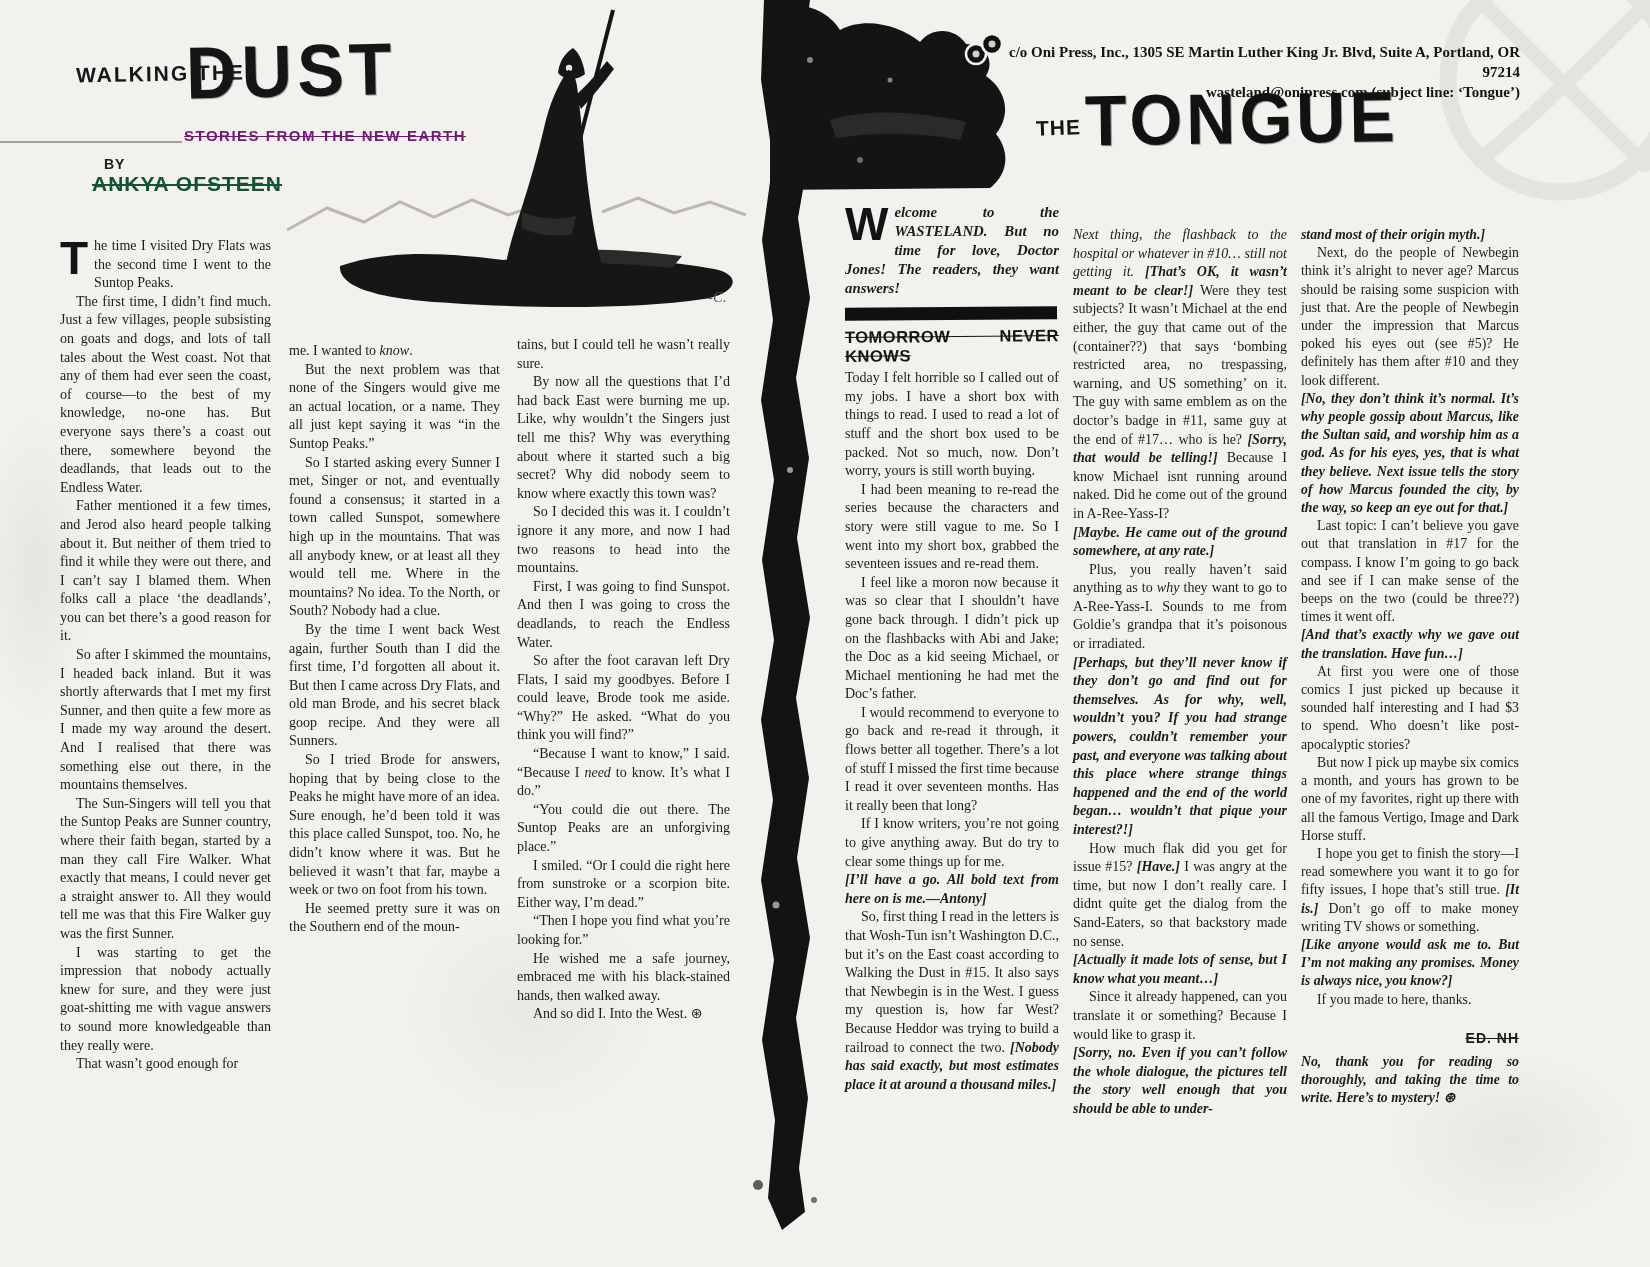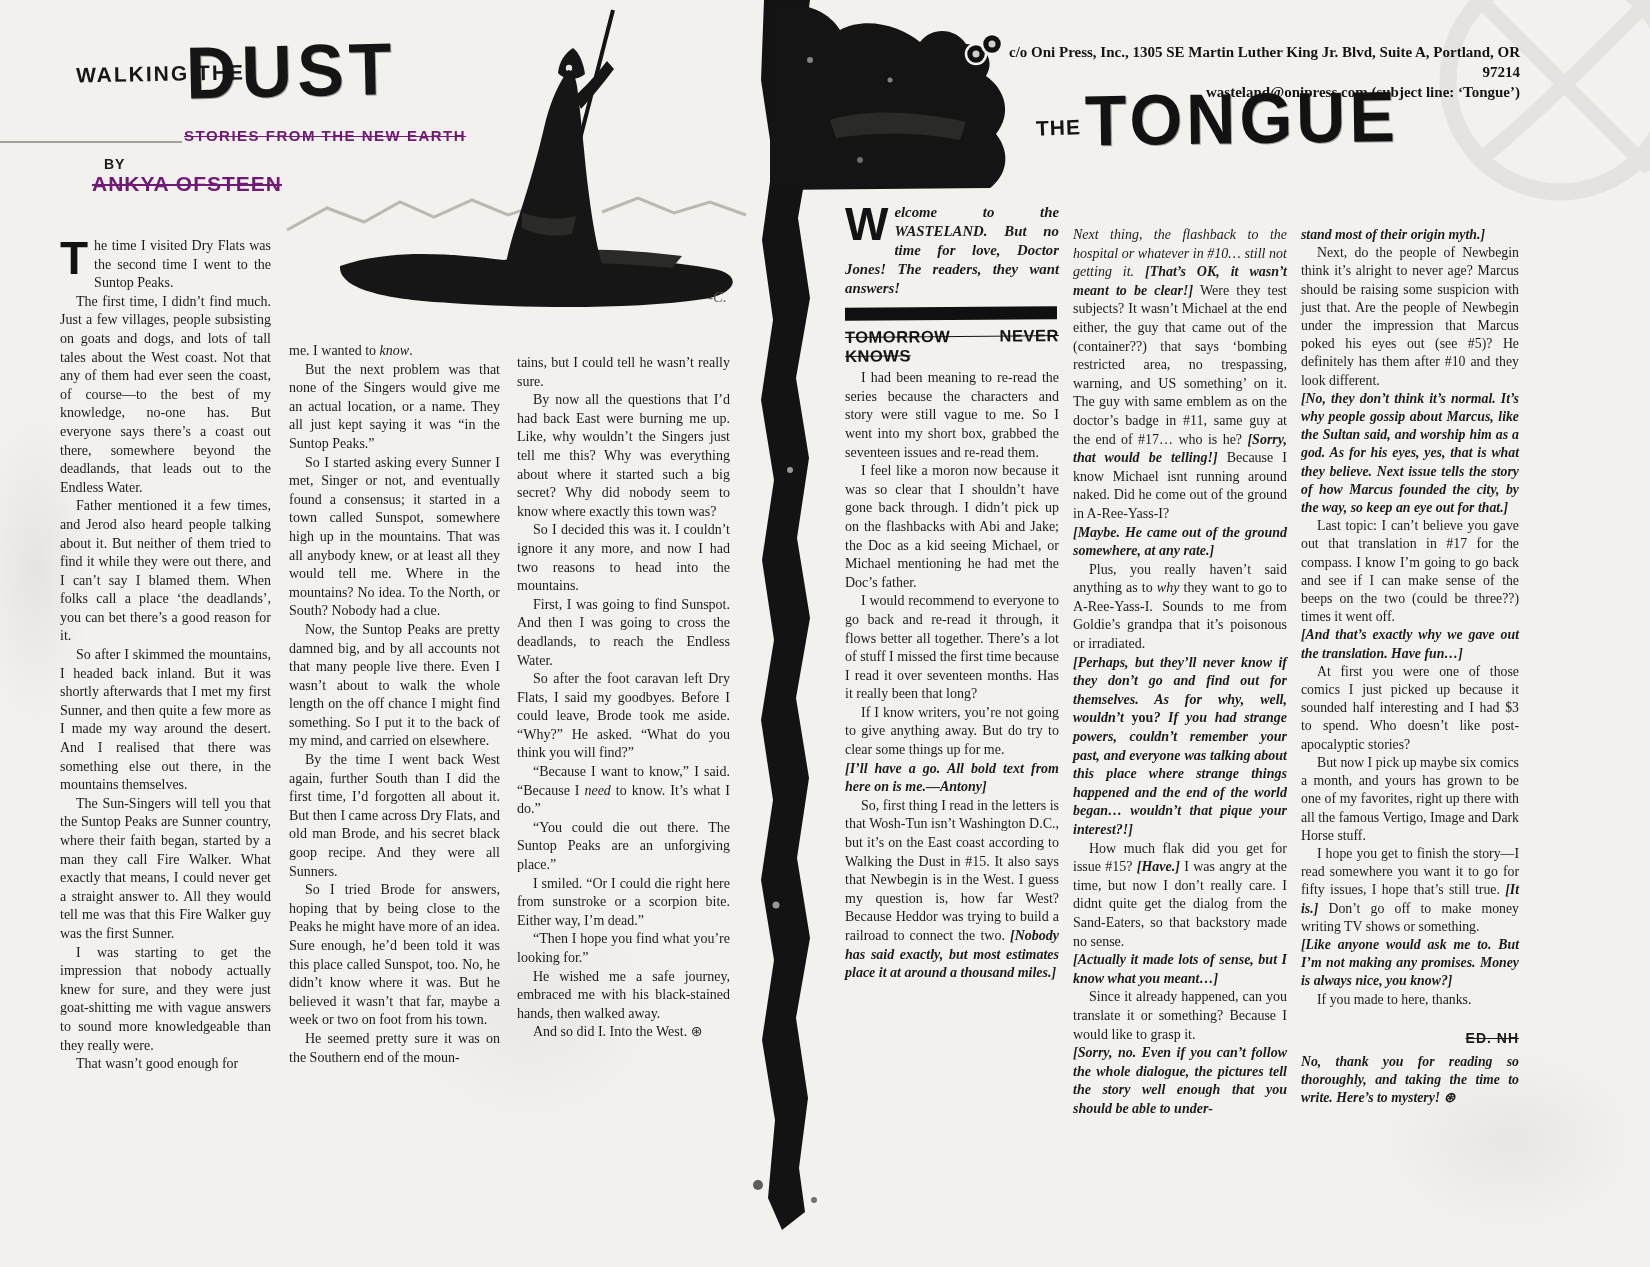--- a/index.html
+++ b/index.html
@@ -29,21 +29,21 @@
     letter-spacing:5px; transform:rotate(-1.2deg) scaleY(1.05); color:#151515;
     text-shadow:1px 1px 0 rgba(20,20,20,.35); }
   .grunge-line-a { position:absolute; left:0; top:141px; width:182px; height:2px; background:#a39f9a; }
   .wt-sub { position:absolute; left:184px; top:127px;
     font-family:"Liberation Sans", sans-serif; font-weight:bold; font-size:15px;
     letter-spacing:1.5px; color:#701a75; text-decoration:line-through; }
   .wt-by { position:absolute; left:104px; top:156px;
     font-family:"Liberation Sans", sans-serif; font-weight:bold; font-size:14px; letter-spacing:1px; }
   .wt-name { position:absolute; left:92px; top:172px;
     font-family:"Liberation Sans", sans-serif; font-weight:bold; font-size:21px;
-    letter-spacing:1px; color:#701a75; text-decoration:line-through; }
+    letter-spacing:1px; color:#14532d; text-decoration:line-through; }
 
   
   .oni-address { position:absolute; left:990px; top:42px; width:530px; text-align:right;
     font-weight:bold; font-size:15px; line-height:20px; color:#141414; }
   .tongue-title { position:absolute; left:1036px; top:84px; display:flex; align-items:flex-start; }
   .tongue-the { font-family:"Liberation Sans", sans-serif; font-weight:bold; font-size:21px;
     letter-spacing:1px; margin-top:32px; margin-right:4px; transform:rotate(-2deg); color:#141414; }
   .tongue-big { font-family:"Liberation Sans", sans-serif; font-weight:bold; font-size:68px; line-height:68px;
     letter-spacing:4px; transform:rotate(-0.8deg) scaleY(1.05); color:#121212;
     text-shadow:1px 1px 0 rgba(20,20,20,.35); }
@@ -65,21 +65,21 @@
     transform:rotate(-0.4deg); }
   .col p.colhead { font-family:"Liberation Sans", sans-serif; font-weight:bold; font-size:16.5px;
     letter-spacing:.5px; text-indent:0; margin:0 0 5px 0; color:#151515;
     text-decoration:line-through; transform:rotate(-0.5deg); }
   .col p.edsig { text-align:right; font-family:"Liberation Sans", sans-serif; font-weight:bold;
     font-size:14px; letter-spacing:1px; text-decoration:line-through; margin:20px 0 6px 0; }
   .dropcap { float:left; font-family:"Liberation Sans", sans-serif; font-weight:bold; font-style:normal;
     font-size:46px; line-height:36px; padding:3px 6px 0 0; color:#131313; }
   #l-col1 { left:60px;  top:237px; width:211px; }
   #l-col2 { left:289px; top:342px; width:211px; }
-  #l-col3 { left:517px; top:354px; width:213px; }
+  #l-col3 { left:517px; top:336px; width:213px; }
   #r-col1 { left:845px;  top:203px; width:214px; }
   #r-col2 { left:1073px; top:226px; width:214px; }
   #r-col3 { left:1301px; top:226px; width:218px; font-size:13.8px; line-height:18.2px; }
 </style>
 </head>
 <body>
 
 <div class="blob blob1"></div>
 <div class="blob blob2"></div>
 <div class="blob blob3"></div>
@@ -121,21 +121,20 @@
     <p>Father mentioned it a few times, and Jerod also heard people talking about it. But neither of them tried to find it while they were out there, and I can’t say I blamed them. When folks call a place ‘the deadlands’, you can bet there’s a good reason for it.</p>
     <p>So after I skimmed the mountains, I headed back inland. But it was shortly afterwards that I met my first Sunner, and then quite a few more as I made my way around the desert. And I realised that there was something else out there, in the mountains themselves.</p>
     <p>The Sun-Singers will tell you that the Suntop Peaks are Sunner country, where their faith began, started by a man they call Fire Walker. What exactly that means, I could never get a straight answer to. All they would tell me was that this Fire Walker guy was the first Sunner.</p>
     <p>I was starting to get the impression that nobody actually knew for sure, and they were just goat-shitting me with vague answers to sound more knowledgeable than they really were.</p>
     <p>That wasn’t good enough for</p>
   </div>
 <div class="col" id="l-col2">
     <p class="noindent">me. I wanted to <em>know</em>.</p>
     <p>But the next problem was that none of the Singers would give me an actual location, or a name. They all just kept saying it was “in the Suntop Peaks.”</p>
     <p>So I started asking every Sunner I met, Singer or not, and eventually found a consensus; it started in a town called Sunspot, somewhere high up in the mountains. That was all anybody knew, or at least all they would tell me. Where in the mountains? No idea. To the North, or South? Nobody had a clue.</p>
-    <p>Now, the Suntop Peaks are pretty damned big, and by all accounts not that many people live there. Even I wasn’t about to walk the whole length on the off chance I might find something. So I put it to the back of my mind, and carried on elsewhere.</p>
     <p>By the time I went back West again, further South than I did the first time, I’d forgotten all about it. But then I came across Dry Flats, and old man Brode, and his secret black goop recipe. And they were all Sunners.</p>
     <p>So I tried Brode for answers, hoping that by being close to the Peaks he might have more of an idea. Sure enough, he’d been told it was this place called Sunspot, too. No, he didn’t know where it was. But he believed it wasn’t that far, maybe a week or two on foot from his town.</p>
     <p>He seemed pretty sure it was on the Southern end of the moun-</p>
   </div>
 <div class="col" id="l-col3">
     <p class="noindent">tains, but I could tell he wasn’t really sure.</p>
     <p>By now all the questions that I’d had back East were burning me up. Like, why wouldn’t the Singers just tell me this? Why was everything about where it started such a big secret? Why did nobody seem to know where exactly this town was?</p>
     <p>So I decided this was it. I couldn’t ignore it any more, and now I had two reasons to head into the mountains.</p>
     <p>First, I was going to find Sunspot. And then I was going to cross the deadlands, to reach the Endless Water.</p>
     <p>So after the foot caravan left Dry Flats, I said my goodbyes. Before I could leave, Brode took me aside. “Why?” He asked. “What do you think you will find?”</p>
@@ -178,20 +177,21 @@
 
 <div class="tongue-title">
   <span class="tongue-the">THE</span>
   <span class="tongue-big">TONGUE</span>
 </div>
 
 <div class="col" id="r-col1">
     <p class="intro noindent"><span class="dropcap">W</span>elcome to the WASTELAND. But no time for love, Doctor Jones! The readers, they want answers!</p>
     <p class="bar"></p>
     <p class="colhead">TOMORROW NEVER KNOWS</p>
+    <p class="noindent">Today I felt horrible so I called out of my jobs. I have a short box with things to read. I used to read a lot of stuff and the short box used to be packed. Not so much, now. Don’t worry, yours is still worth buying.</p>
     <p>I had been meaning to re-read the series because the characters and story were still vague to me. So I went into my short box, grabbed the seventeen issues and re-read them.</p>
     <p>I feel like a moron now because it was so clear that I shouldn’t have gone back through. I didn’t pick up on the flashbacks with Abi and Jake; the Doc as a kid seeing Michael, or Michael mentioning he had met the Doc’s father.</p>
     <p>I would recommend to everyone to go back and re-read it through, it flows better all together. There’s a lot of stuff I missed the first time because I read it over seventeen months. Has it really been that long?</p>
     <p>If I know writers, you’re not going to give anything away. But do try to clear some things up for me.</p>
     <p class="noindent"><span class="ed">[I’ll have a go. All bold text from here on is me.—Antony]</span></p>
     <p>So, first thing I read in the letters is that Wosh-Tun isn’t Washington D.C., but it’s on the East coast according to Walking the Dust in #15. It also says that Newbegin is in the West. I guess my question is, how far West? Because Heddor was trying to build a railroad to connect the two. <span class="ed">[Nobody has said exactly, but most estimates place it at around a thousand miles.]</span></p>
   </div>
 <div class="col" id="r-col2">
     <p class="noindent"><em>Next thing, the flashback to the hospital or whatever in #10… still not getting it.</em> <span class="ed">[That’s OK, it wasn’t meant to be clear!]</span> Were they test subjects? It wasn’t Michael at the end either, the guy that came out of the (container??) that says ‘bombing restricted area, no trespassing, warning, and US something’ on it. The guy with same emblem as on the doctor’s badge in #11, same guy at the end of #17… who is he? <span class="ed">[Sorry, that would be telling!]</span> Because I know Michael isnt running around naked. Did he come out of the ground in A-Ree-Yass-I?</p>
     <p class="noindent"><span class="ed">[Maybe. He came out of the ground somewhere, at any rate.]</span></p>

